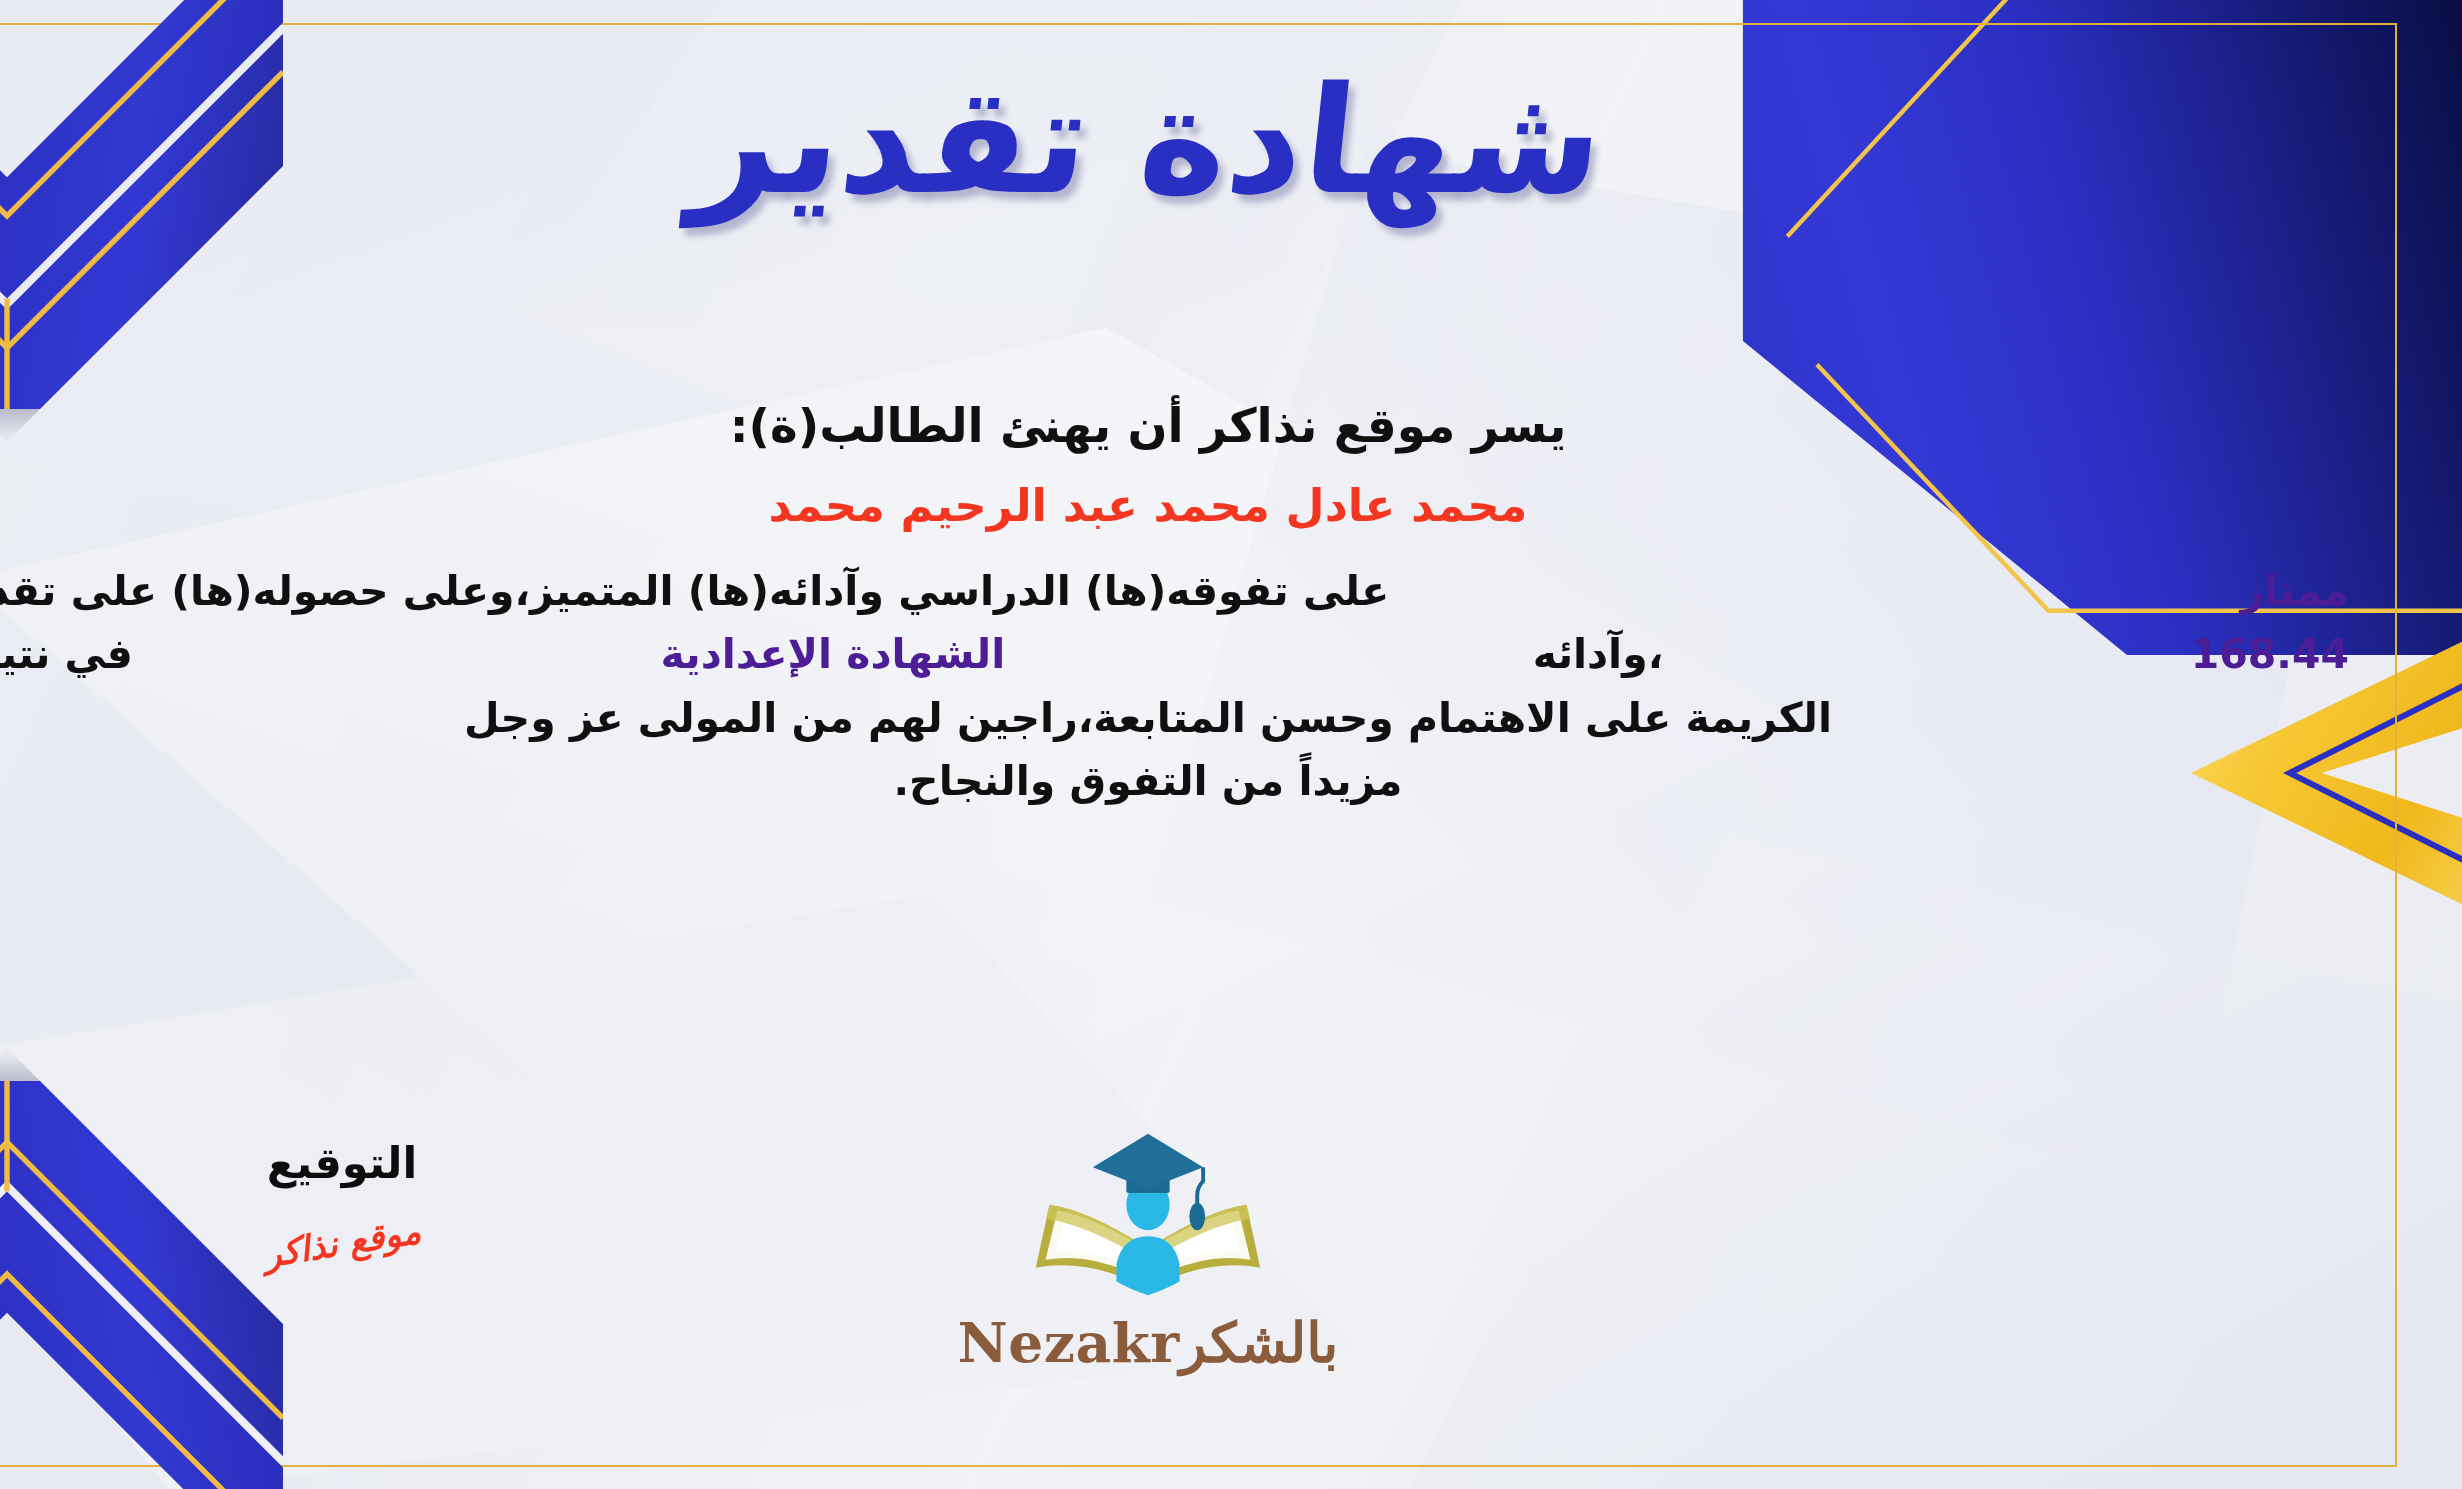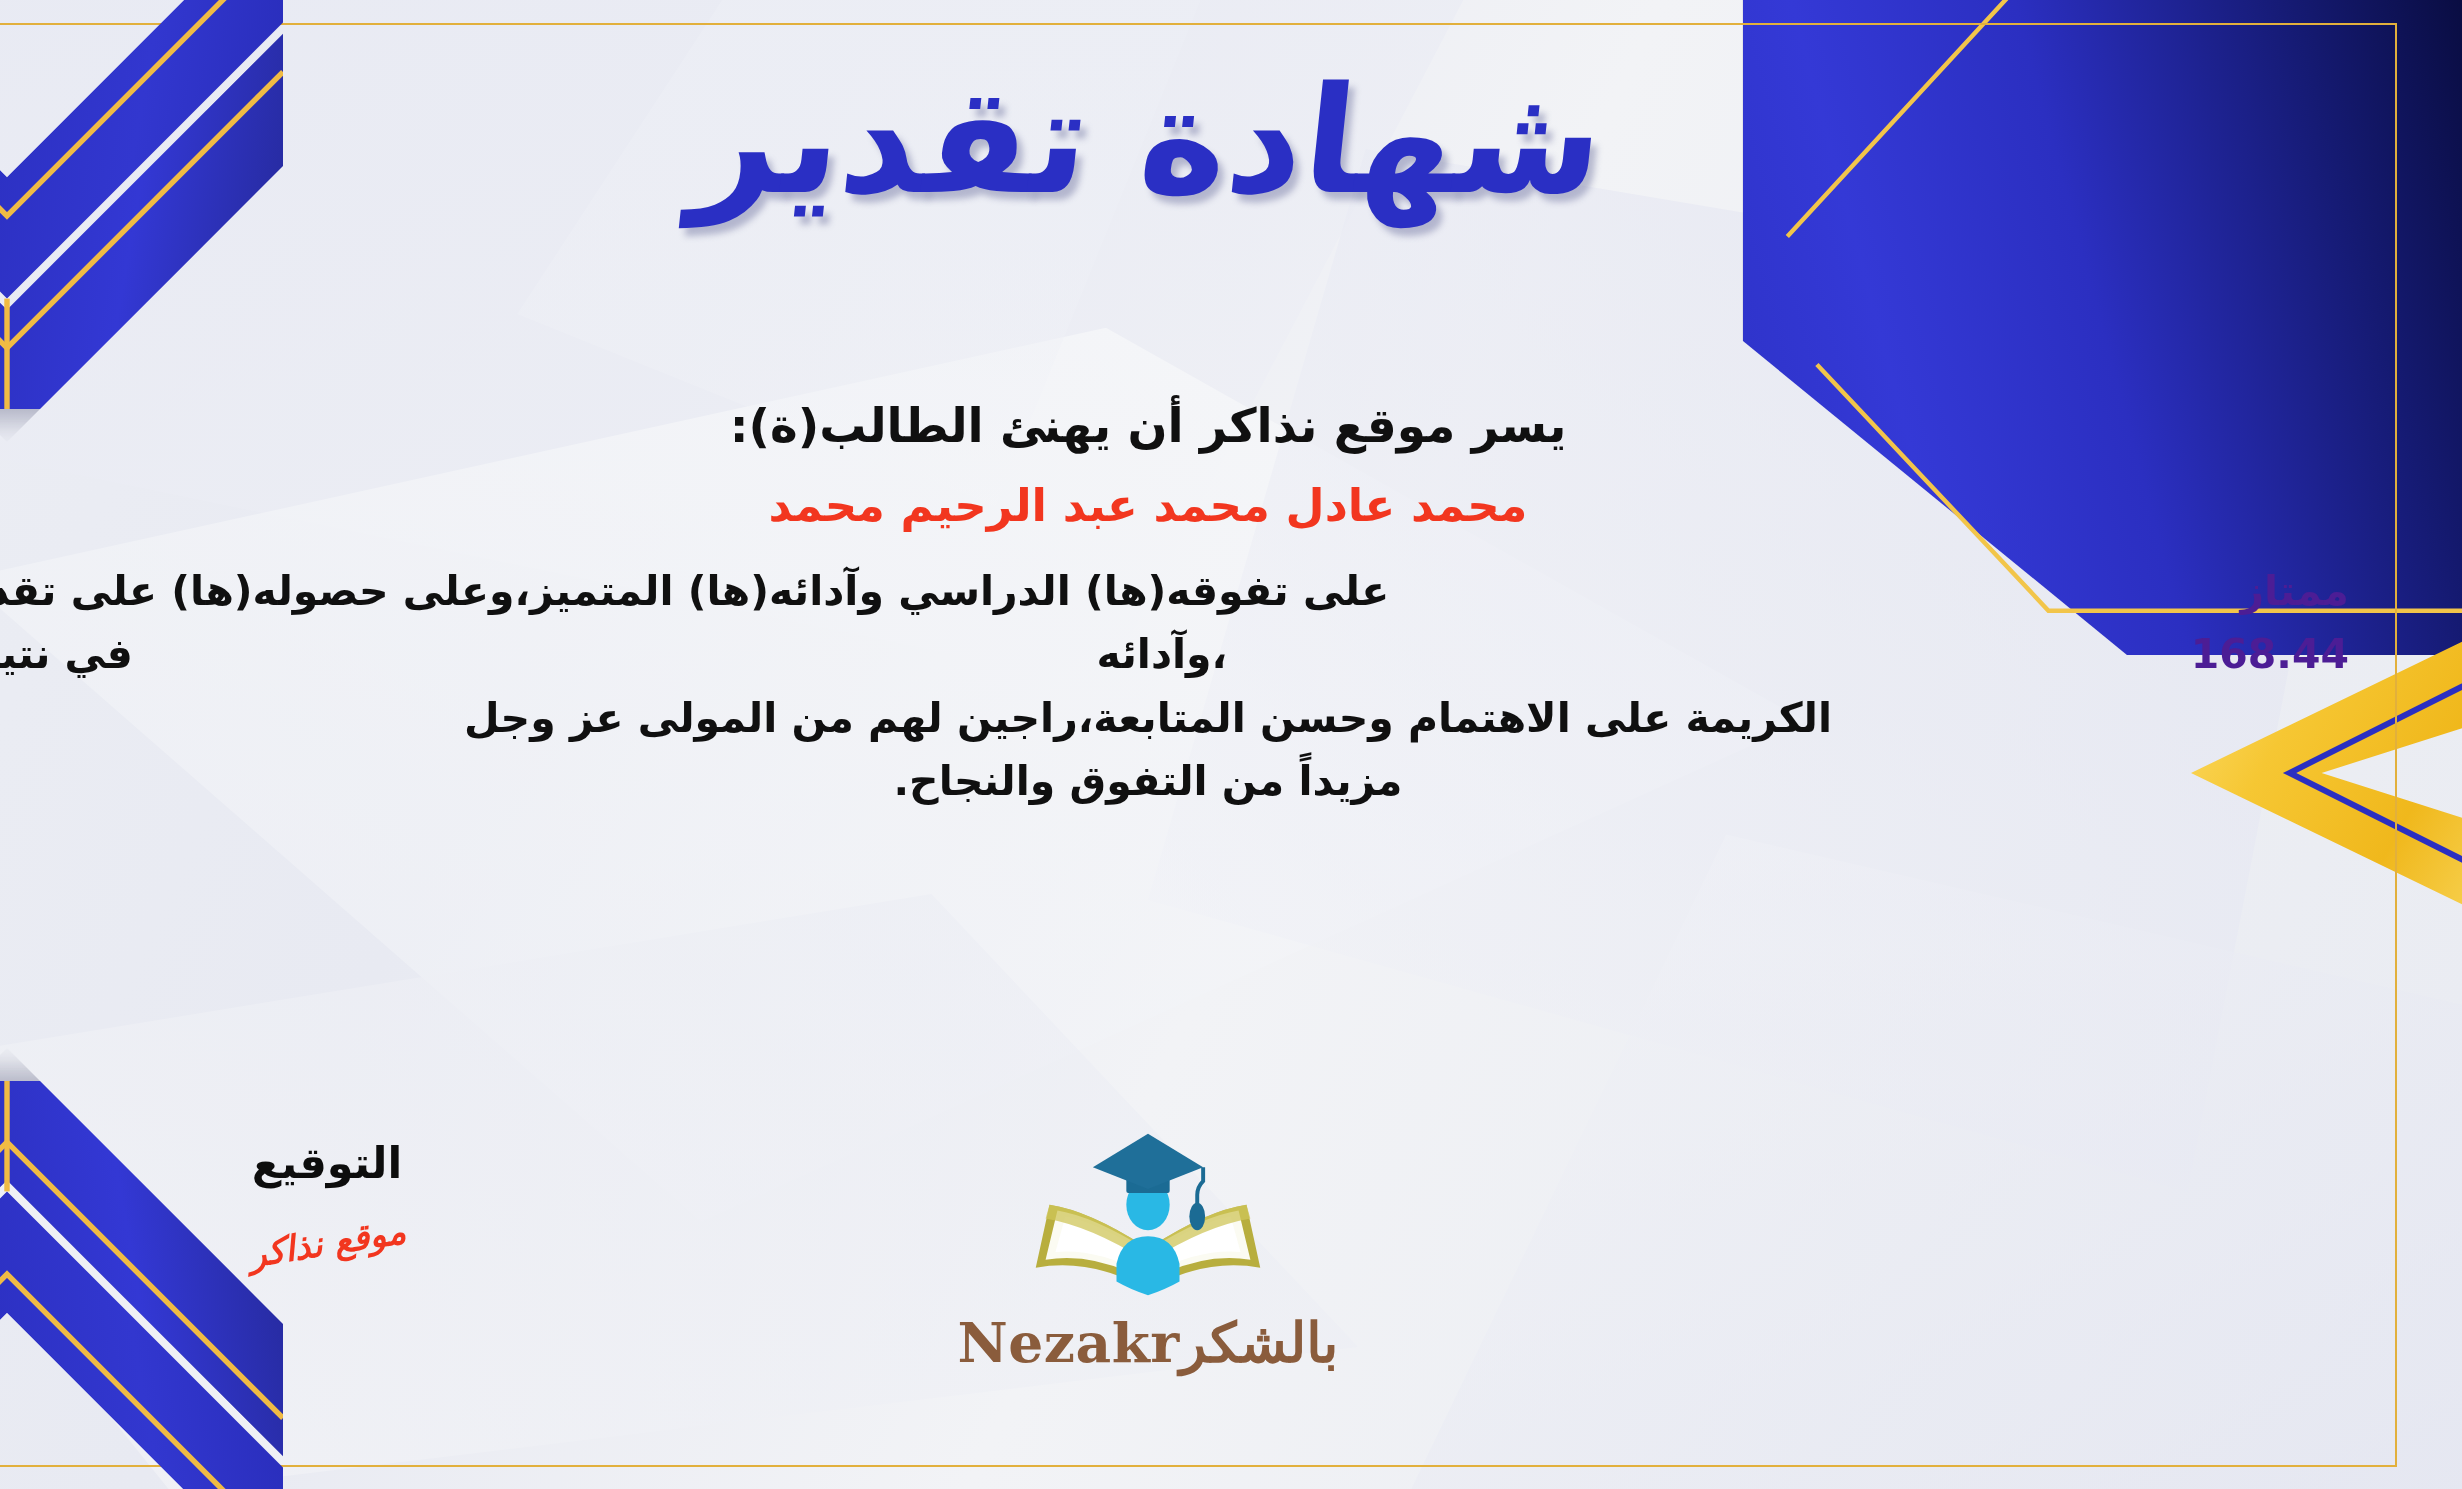--- a/index.html
+++ b/index.html
@@ -180,21 +180,21 @@
     font-weight: 700;
   }
   .para .tail {
     display: block;
     text-align: center;
   }
 
   
   .signature-block {
     position: absolute;
-    left: 355px;
+    left: 370px;
     top: 1138px;
     width: 276px;
     text-align: center;
   }
   .sig-label {
     font-size: 43px;
     font-weight: 700;
     color: #0d0d0d;
     letter-spacing: 1px;
   }
@@ -291,20 +291,21 @@
     <div class="para">
 
       <div class="row justified">
         <span class="hl">ممتاز</span>
         <span>على تفوقه(ها) الدراسي وآدائه(ها) المتميز،وعلى حصوله(ها) على تقدير</span>
       </div>
 
       <div class="row justified">
         <span class="hl">168.44</span>
         <span>،وآدائه</span>
+        <span class="hl">الشهادة الإعدادية</span>
         <span>في نتيجة</span>
       </div>
 
       <div class="row tail">الكريمة على الاهتمام وحسن المتابعة،راجين لهم من المولى عز وجل</div>
       <div class="row tail">مزيداً من التفوق والنجاح.</div>
     </div>
   </div>
 
   <div class="signature-block">
     <div class="sig-label">التوقيع</div>

